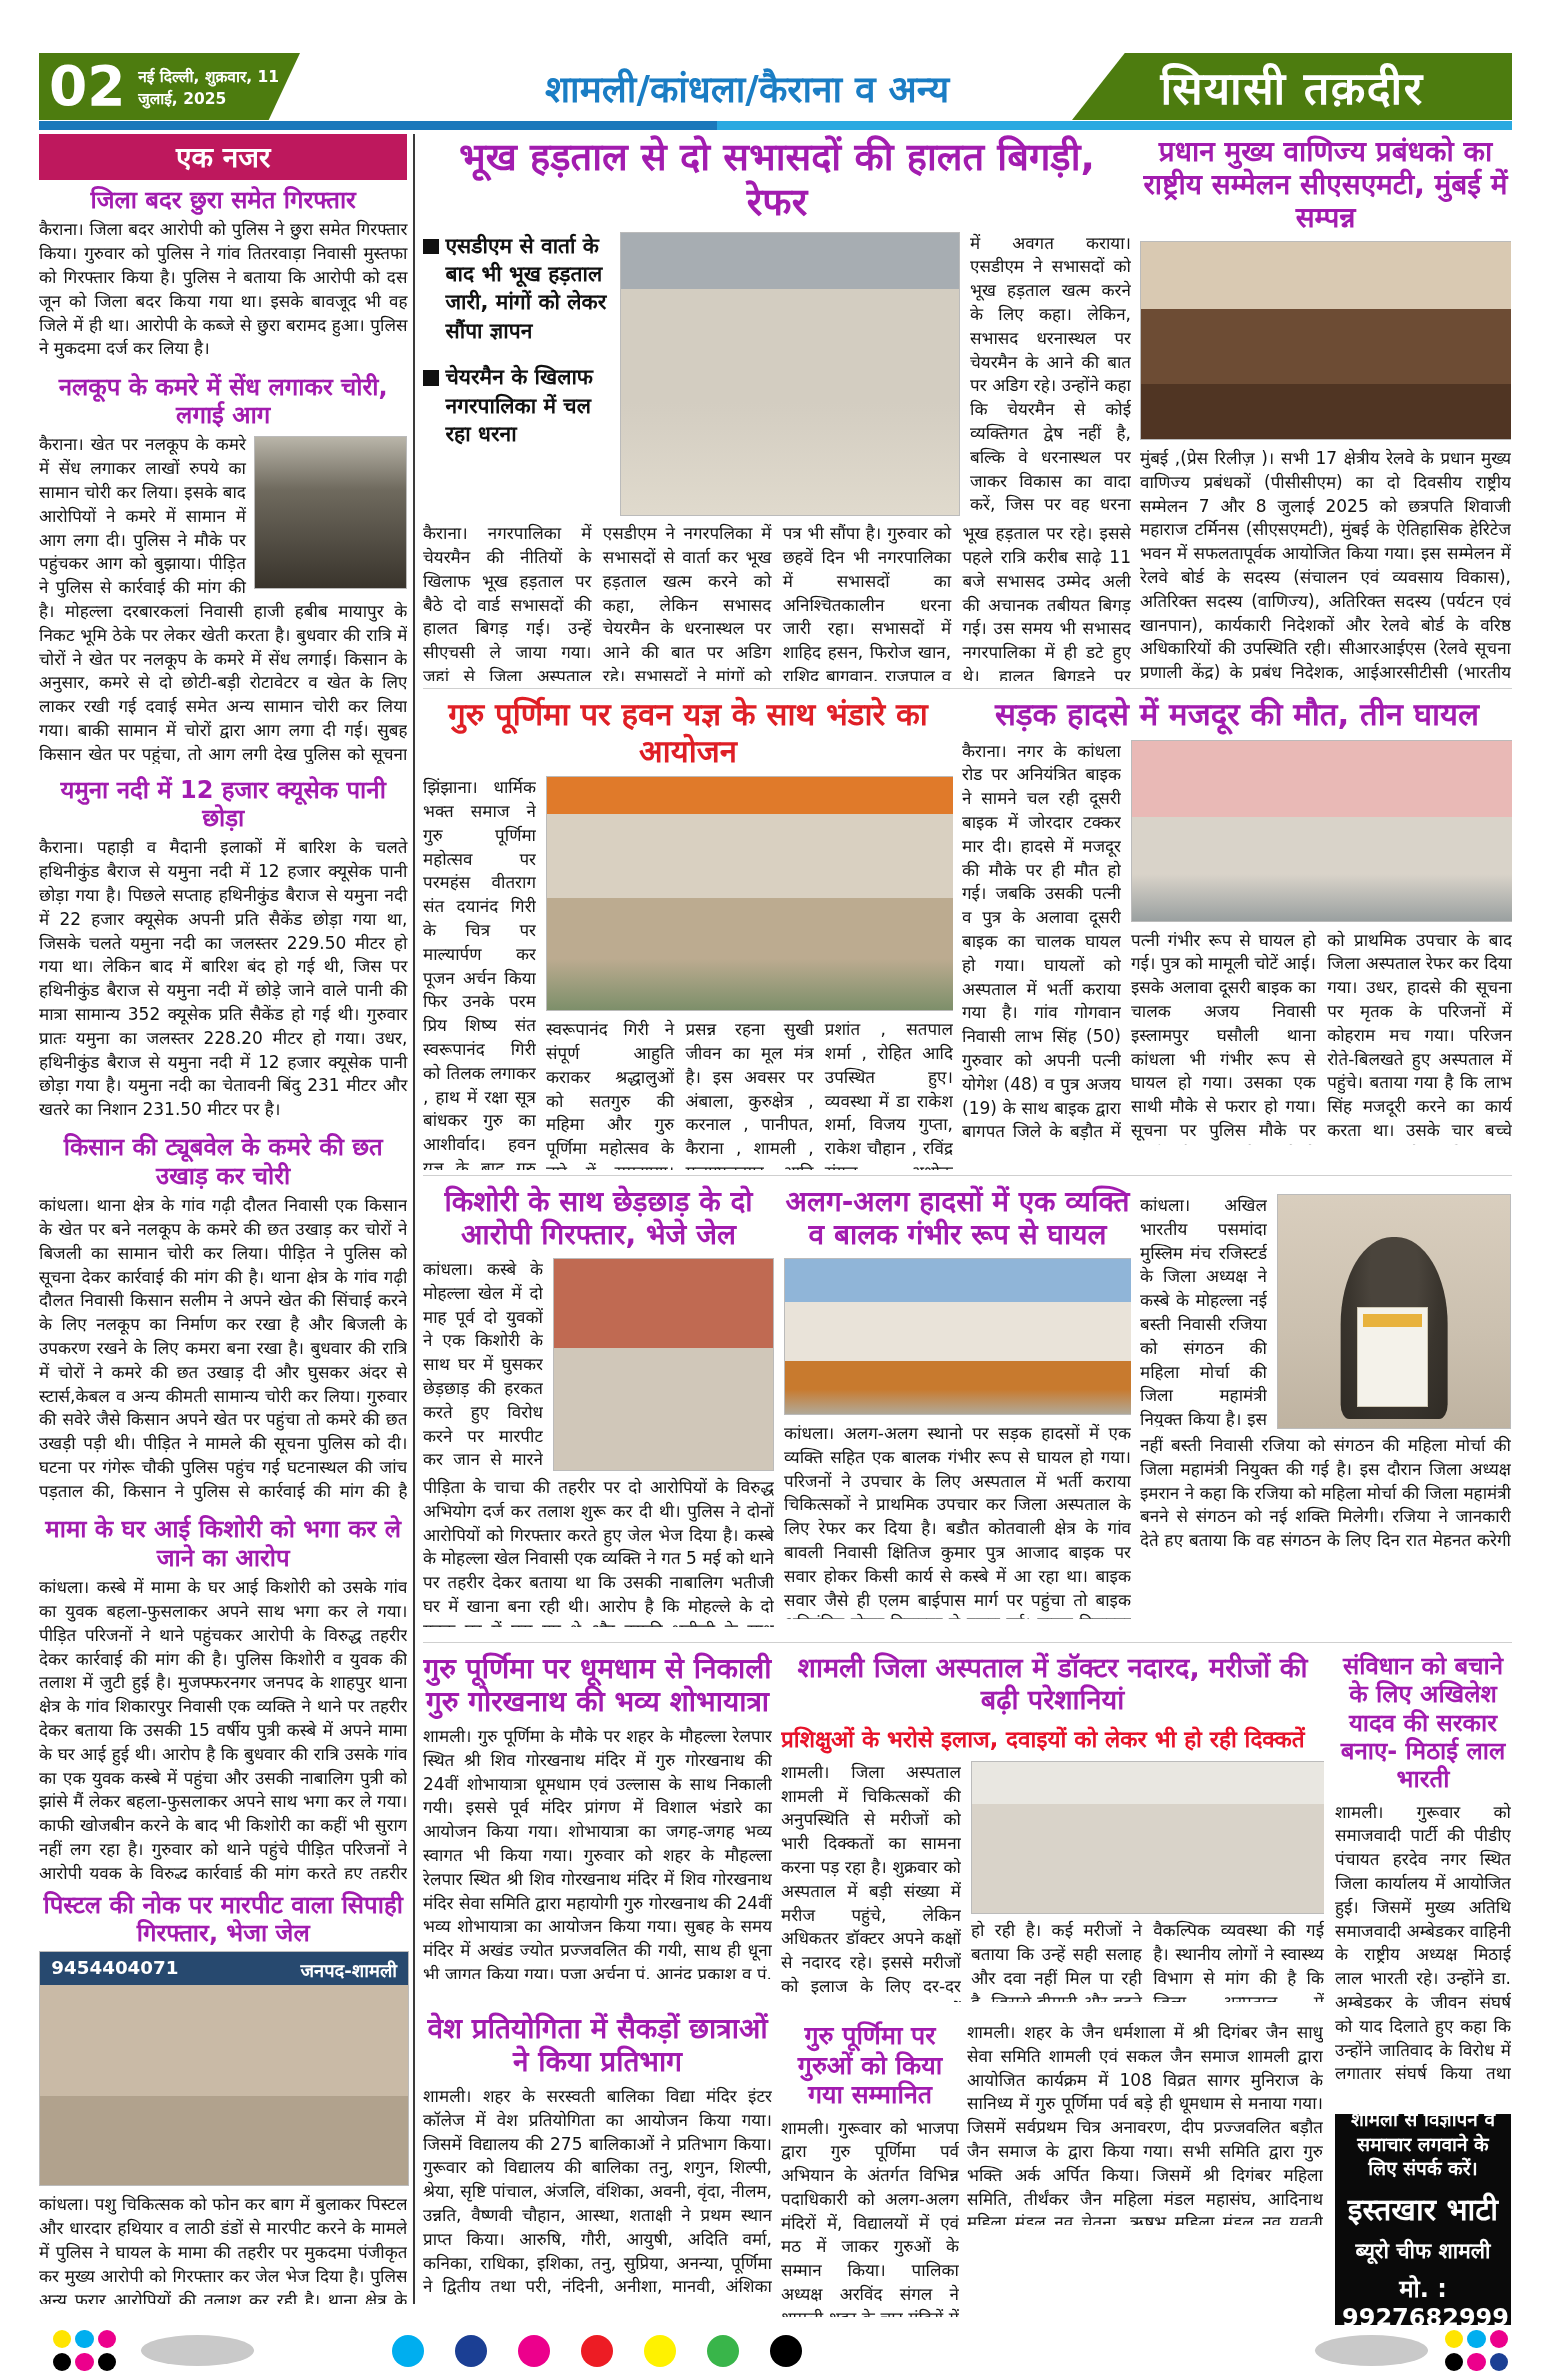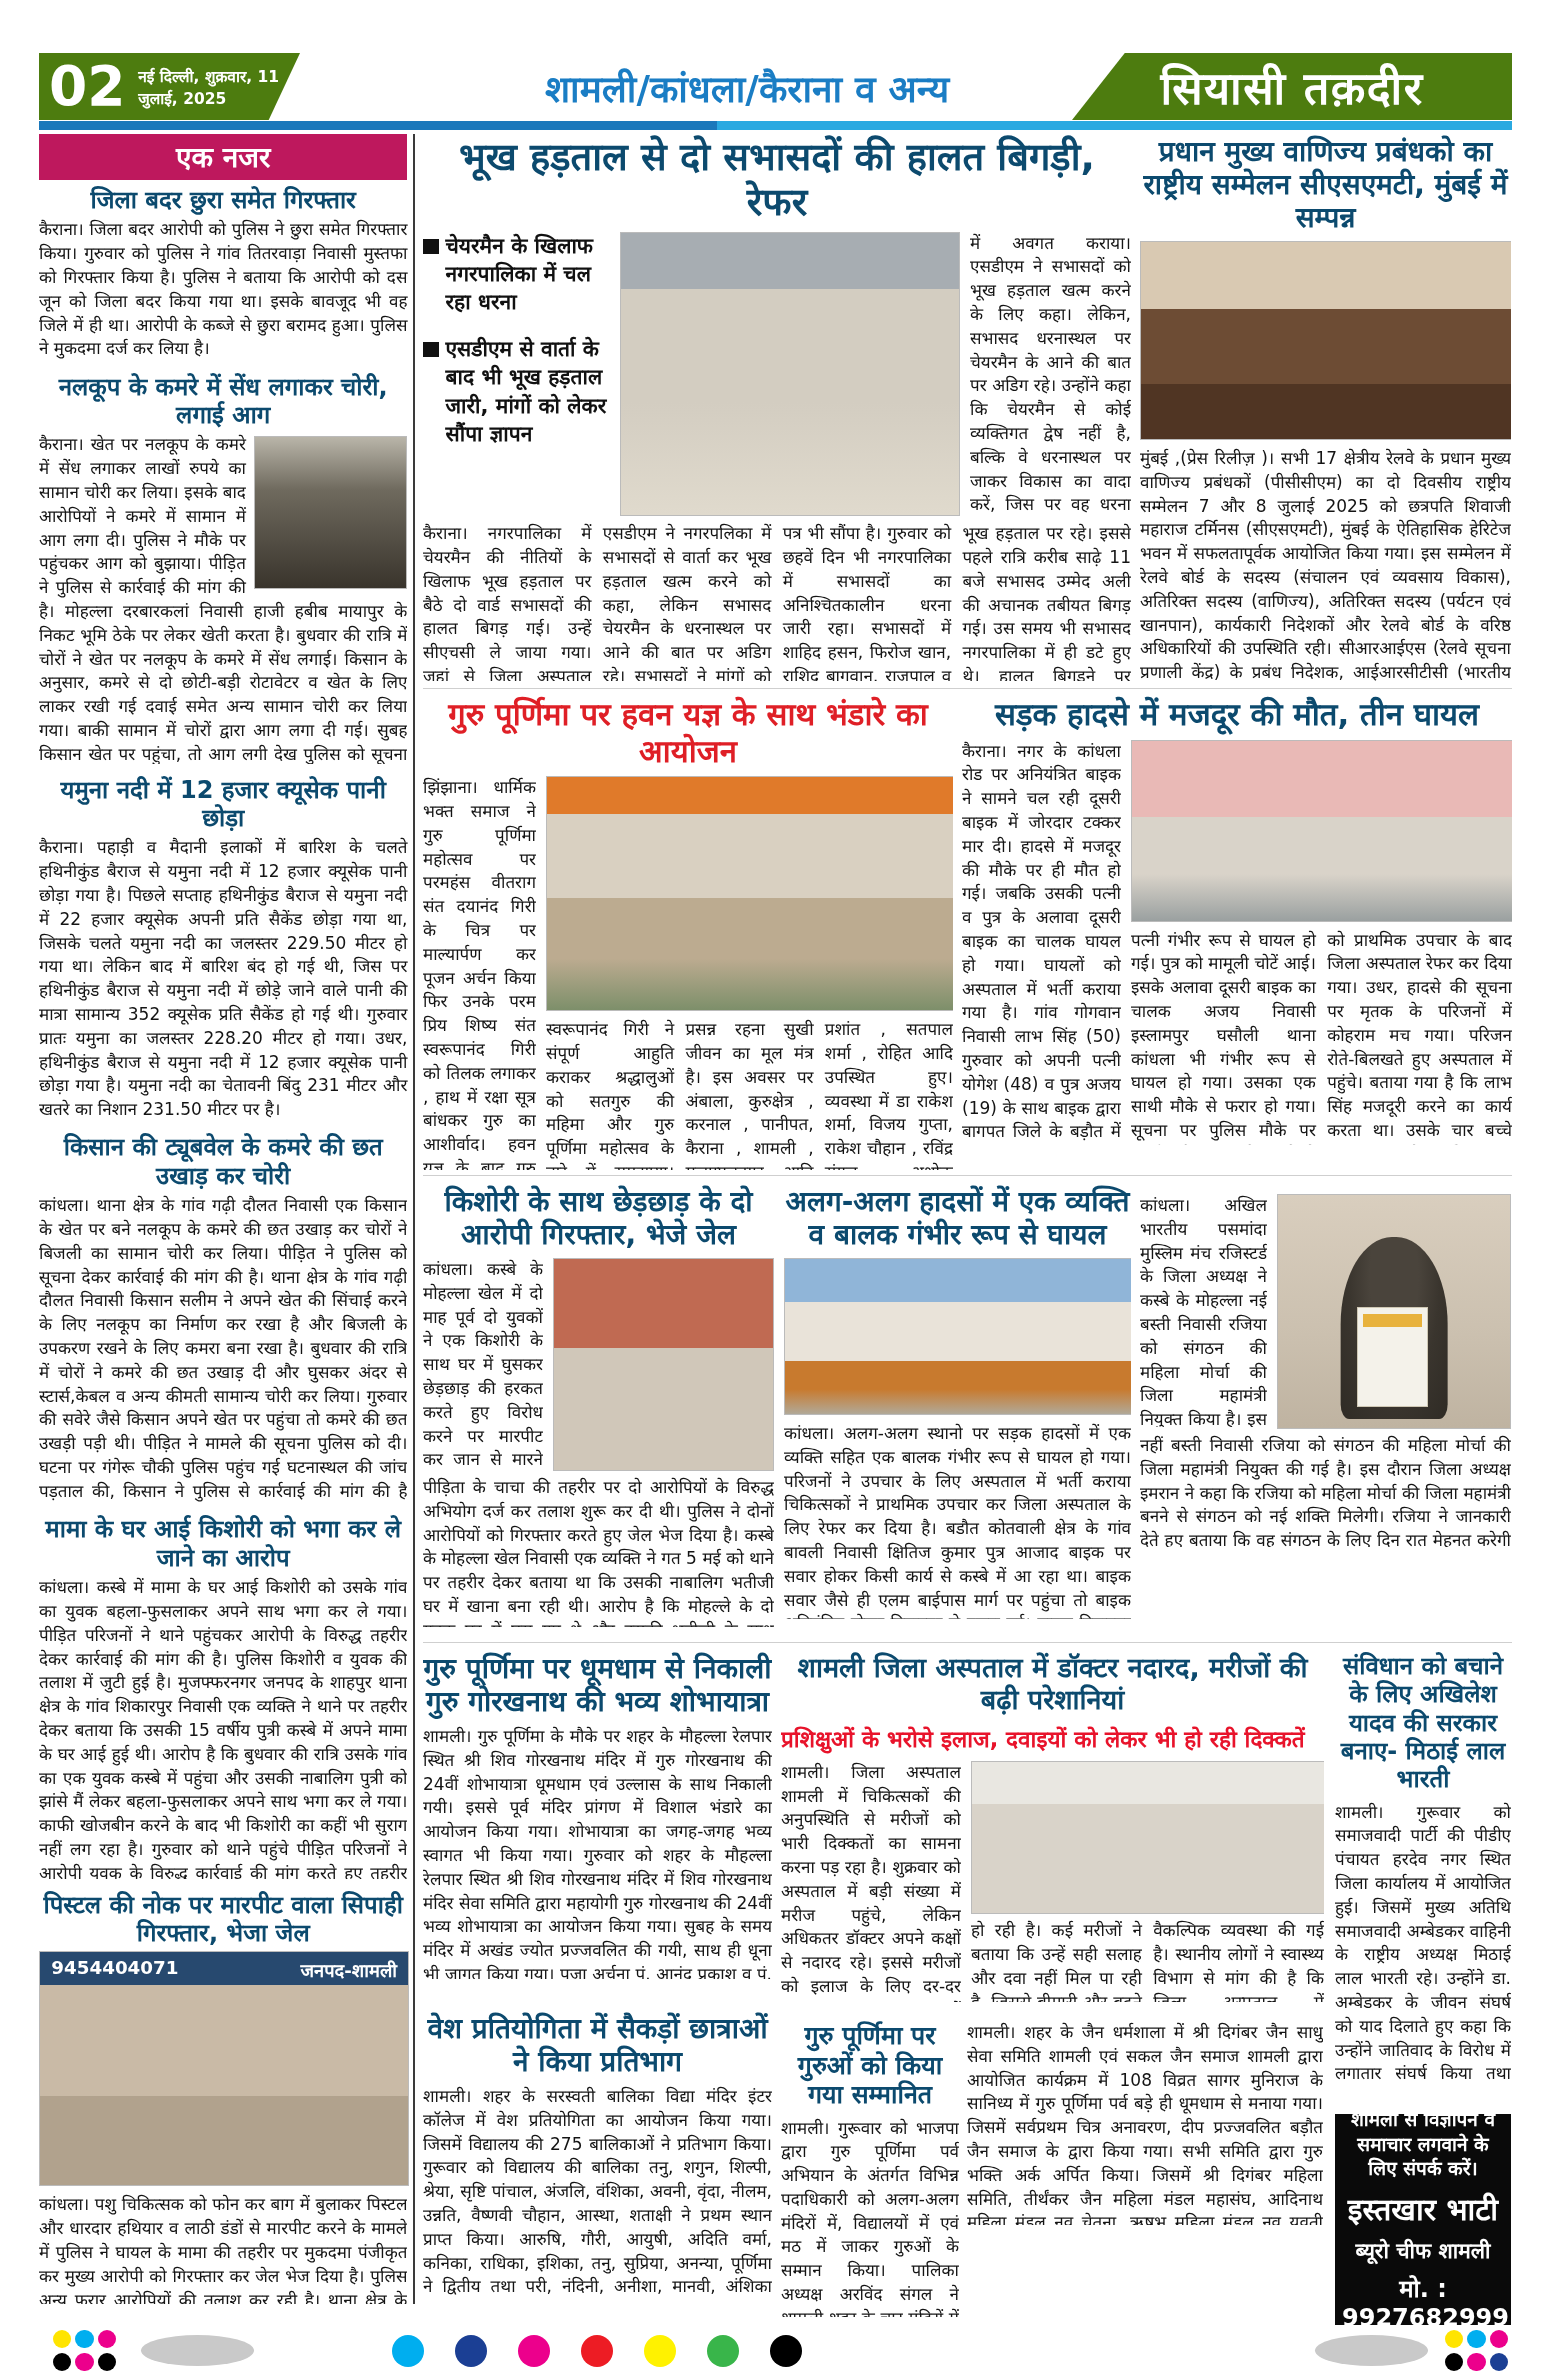--- a/index.html
+++ b/index.html
@@ -13,21 +13,21 @@
   .hdr-left .edition{font-size:15.5px;font-weight:700;max-width:141px;}
   .hdr-right{left:1072px;width:440px;clip-path:polygon(12% 0,100% 0,100% 100%,0 100%);
              display:flex;align-items:center;justify-content:center;}
   .hdr-right .brand{font-size:45px;font-weight:700;letter-spacing:1.4px;}
   .hdr-center{position:absolute;top:62px;left:423px;width:648px;text-align:center;
               font-size:37px;font-weight:700;color:#1a7dc4;}
   .hdr-rule{position:absolute;top:121px;left:39px;width:1473px;height:8.5px;
             background:linear-gradient(90deg,#1b78bb 0 46%,#2aa9e1 46% 100%);}
   
   .art{position:absolute;overflow:hidden;}
-  .hl{font-weight:700;text-align:center;line-height:1.18;color:#0c4a6e;margin:0 0 7px 0;}
+  .hl{font-weight:700;text-align:center;line-height:1.18;color:#a21caf;margin:0 0 7px 0;}
   .hl-xl{font-size:38px;}
   .hl-lg{font-size:31px;}
   .hl-md{font-size:28px;}
   .hl-sm{font-size:24px;}
   .hl-red{color:#df1f26;}
   .sub-red{color:#e8132b;font-weight:700;font-size:22.5px;text-align:left;margin:1.4px 0 7px 0;}
   .body-txt{font-size:17px;line-height:1.4;text-align:justify;color:#141414;}
   .cols-2{column-count:2;column-gap:11.3px;}
   .cols-3{column-count:3;column-gap:11.3px;}
   .cols-4{column-count:4;column-gap:11.3px;}
@@ -141,25 +141,25 @@
     </div>
 
   </div>
 
   <div class="art" style="left:423px;top:135px;width:708px;height:546px;">
     <div class="hl hl-xl">भूख हड़ताल से दो सभासदों की हालत बिगड़ी, रेफर</div>
     <div class="flexrow" style="height:282px;">
       <div class="bullets">
         <div class="bullet">
             <span class="sq"></span>
-            <span>चेयरमैन के खिलाफ नगरपालिका में चल रहा धरना</span>
+            <span>एसडीएम से वार्ता के बाद भी भूख हड़ताल जारी, मांगों को लेकर सौंपा ज्ञापन</span>
           </div>
         <div class="bullet">
             <span class="sq"></span>
-            <span>एसडीएम से वार्ता के बाद भी भूख हड़ताल जारी, मांगों को लेकर सौंपा ज्ञापन</span>
+            <span>चेयरमैन के खिलाफ नगरपालिका में चल रहा धरना</span>
           </div>
       </div>
       <div class="ph ph-dharna" style="flex:1 1 auto;height:100%;"></div>
       <div class="body-txt" style="flex:0 0 161px;overflow:hidden;">में अवगत कराया। एसडीएम ने सभासदों को भूख हड़ताल खत्म करने के लिए कहा। लेकिन, सभासद धरनास्थल पर चेयरमैन के आने की बात पर अडिग रहे। उन्होंने कहा कि चेयरमैन से कोई व्यक्तिगत द्वेष नहीं है, बल्कि वे धरनास्थल पर जाकर विकास का वादा करें, जिस पर वह धरना समाप्त कर देंगी। सभासदों ने एसडीएम को गृहकर वृद्धि व विकास कार्यों से संबंधित ज्ञापन पत्र भी सौंपा। सभासद शाहिद हसन ने कहा कि उन्होंने अपनी मांगों को लेकर एसडीएम को ज्ञापन दिया है, लेकिन धरना व भूख हड़ताल अभी जारी रहेगी।</div>
     </div>
     <div class="body-txt cols-4" style="height:211px;margin-top:8.5px;">कैराना। नगरपालिका में चेयरमैन की नीतियों के खिलाफ भूख हड़ताल पर बैठे दो वार्ड सभासदों की हालत बिगड़ गई। उन्हें सीएचसी ले जाया गया। जहां से जिला अस्पताल रेफर कर दिया। वहीं, एसडीएम ने नगरपलिका में सभासदों से वार्ता कर भूख हड़ताल खत्म करने को कहा, लेकिन सभासद चेयरमैन के धरनास्थल पर आने की बात पर अडिग रहे। सभासदों ने मांगों को लेकर एसडीएम को ज्ञापन पत्र भी सौंपा है। गुरुवार को छहवें दिन भी नगरपालिका में सभासदों का अनिश्चितकालीन धरना जारी रहा। सभासदों में शाहिद हसन, फिरोज खान, राशिद बागवान, राजपाल व उम्मेद अली दूसरे दिन भी भूख हड़ताल पर रहे। इससे पहले रात्रि करीब साढ़े 11 बजे सभासद उम्मेद अली की अचानक तबीयत बिगड़ गई। उस समय भी सभासद नगरपालिका में ही डटे हुए थे। हालत बिगड़ने पर सभासद को सीएचसी में ले जाया गया। जहां से प्राथमिक उपचार के बाद जिला अस्पताल रेफर कर दिया। जहां सभासद उन्हें लेकर पहुंचे, लेकिन चिकित्सकों ने मेरठ हॉस्पिटल ले जाने की सलाह देते हुए रेफर स्लिप दे दी। जिला अस्पताल में हालत में कुछ सुधार के बाद सभासद मेरठ जाने के बजाय धरनास्थल पर भूख हड़ताल पर बैठ गया। सभासदों का आरोप है कि चेयरमैन अपनी मनमानी कर रहे हैं तथा सभासदों व आमजन की कोई सुनवाई नहीं कर रहे हैं, जिस कारण वार्डों में विकास कार्य लटके हुए हैं। बरसात में हालत खराब हो रही है। उन्होंने भ्रष्टाचार के भी आरोप लगाए है। धरनास्थल पर मोहल्ला गुलशन नगर के लोग भी जलभराव व सड़कों की समस्याओं को लेकर पहुंचे। दोपहर करीब तीन बजे एसडीएम निधि भारद्वाज व तहसीलदार अर्जुन सिंह चौहान नगरपालिका में पहुंचे। जहां उन्होंने ईओ समीर कुमार कश्यप के कार्यालय में सभासदों को बुलाकर वार्ता की। सभासदों ने एसडीएम को अपनी समस्याओं के बारे में अवगत कराया। वहीं, एसडीएम के नगरपालिका से जाने के कुछ ही देर के बाद सभासद शाहिद हसन की तबीयत बिगड़ गई, जिन्हें एंबुलेंस के माध्यम से सीएचसी में भर्ती कराया गया जहां प्राथमिक उपचार के बाद रेफर कर दिया। वहीं, सभासदों में भारी आक्रोश फैल गया। सभासदों का कहना है कि उन पर धरना व अनशन खत्म करने के लिए दबाव बनाया जा रहा है। उन्होंने स्पष्ट कहा कि वह जनता के हितों के लिए जेल जाने को भी तैयार हैं जबरदस्ती हटने वाले नहीं है।</div>
   </div>
 
   <div class="art" style="left:1140px;top:135px;width:371px;height:546px;">
     <div class="hl hl-md">प्रधान मुख्य वाणिज्य प्रबंधको का राष्ट्रीय सम्मेलन सीएसएमटी, मुंबई में सम्पन्न</div>

